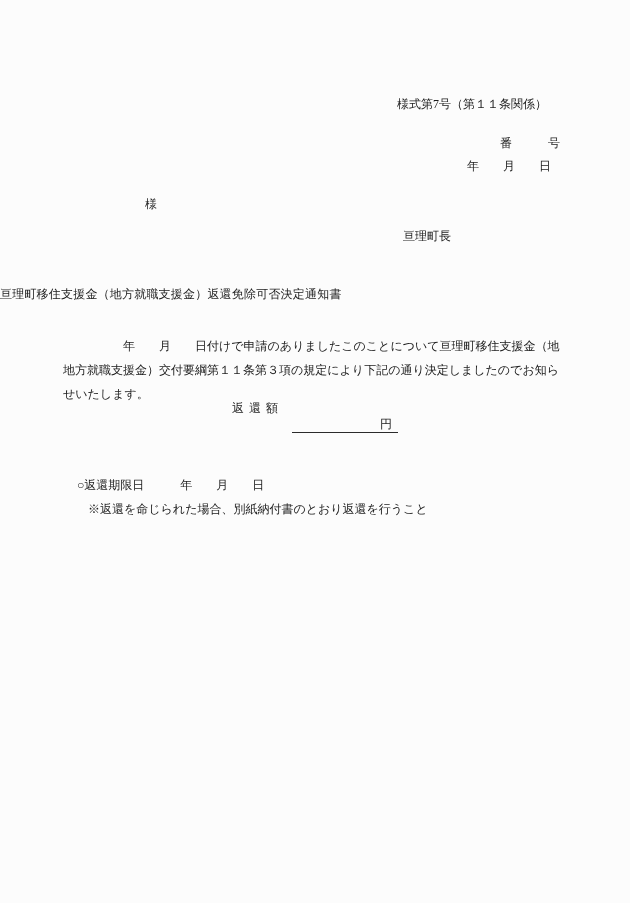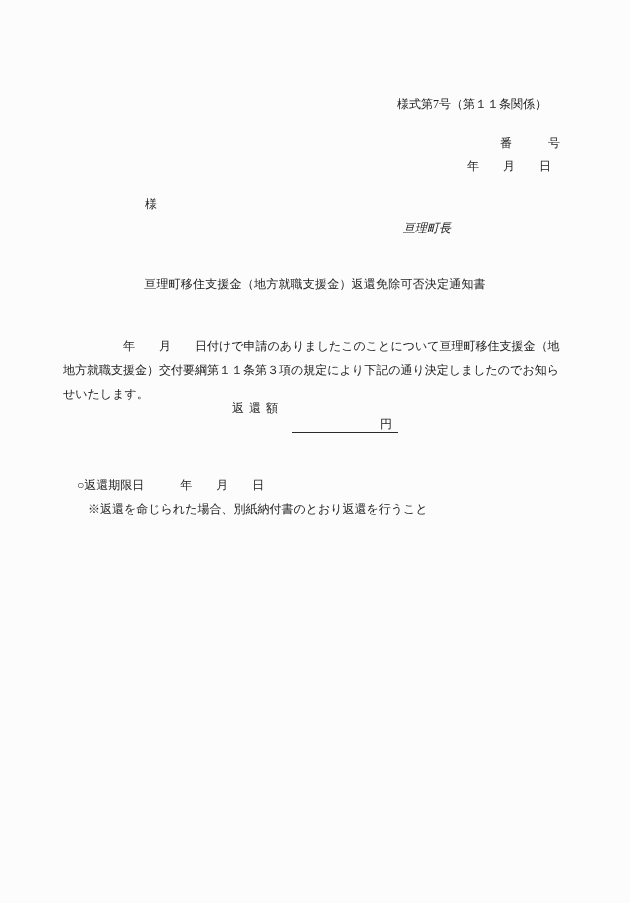--- a/index.html
+++ b/index.html
@@ -20,27 +20,27 @@
   }
   .abs {
     position: absolute;
     white-space: pre;
     line-height: 1.35;
   }
   .form-number      { top: 96px;  left: 397px; }
   .doc-number       { top: 135px; left: 500px; }
   .date-line        { top: 158px; left: 455px; margin-left: 12px; }
   .addressee        { top: 196px; left: 145px; }
-  .sender           { top: 220px; left: 403px; font-style: italic; }
+  .sender           { top: 228px; left: 403px; }
   .doc-title {
     position: absolute;
-    top: 276px;
+    top: 286px;
     left: 0;
     width: 100%;
-    text-align: center;
+    text-align: left;
     white-space: pre;
     letter-spacing: 0.2px;
   }
   .body-text {
     position: absolute;
     top: 334px;
     left: 63px;
     width: 520px;
   }
   .body-text .line {

